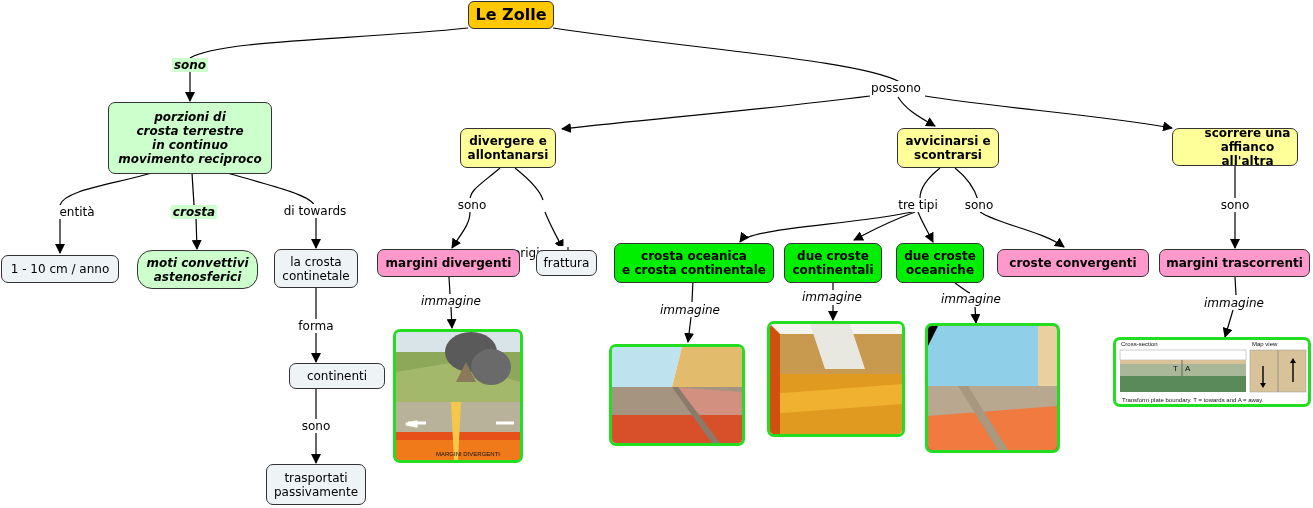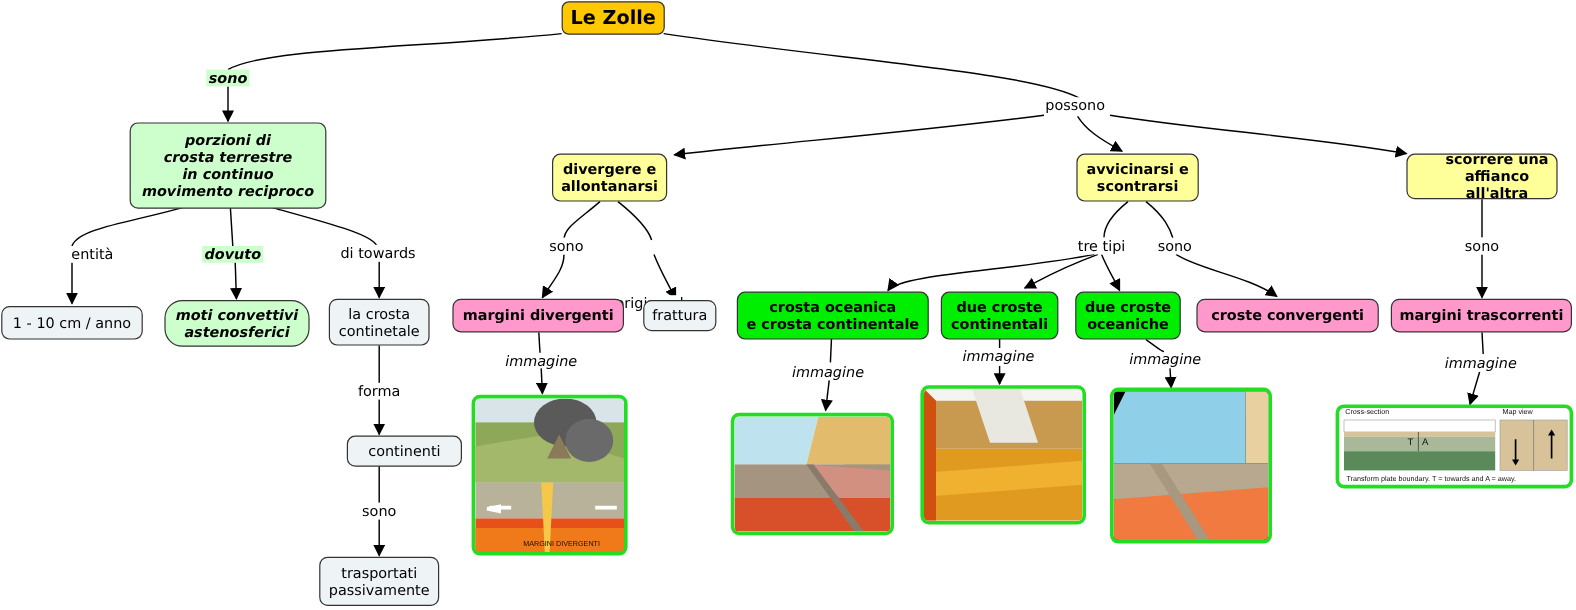--- a/index.html
+++ b/index.html
@@ -80,21 +80,21 @@
     <path d="M1235,277 L1236,295"></path>
     <path d="M1233,310 L1225,337" marker-end="url(#ar)"></path>
   </g>
 </svg>
 
 <div class="node title" style="left:468px;top:1px;width:86px;height:28px;">Le Zolle</div>
 
 <span class="lbl hl" style="left:190px;top:58px;">sono</span>
 <span class="lbl" style="left:896px;top:81px;">possono</span>
 <span class="lbl" style="left:77px;top:205px;">entità</span>
-<span class="lbl hl" style="left:194px;top:205px;">dovuto</span>
+<span class="lbl hl" style="left:194px;top:205px;">crosta</span>
 <span class="lbl" style="left:315px;top:204px;">di towards</span>
 <span class="lbl" style="left:316px;top:319px;">forma</span>
 <span class="lbl" style="left:316px;top:419px;">sono</span>
 <span class="lbl" style="left:472px;top:198px;">sono</span>
 <span class="lbl" style="left:545px;top:198px;margin-top:48px;">originando</span>
 <span class="lbl it" style="left:451px;top:294px;">immagine</span>
 <span class="lbl" style="left:918px;top:198px;">tre tipi</span>
 <span class="lbl" style="left:979px;top:198px;">sono</span>
 <span class="lbl it" style="left:690px;top:303px;">immagine</span>
 <span class="lbl it" style="left:832px;top:290px;">immagine</span>

